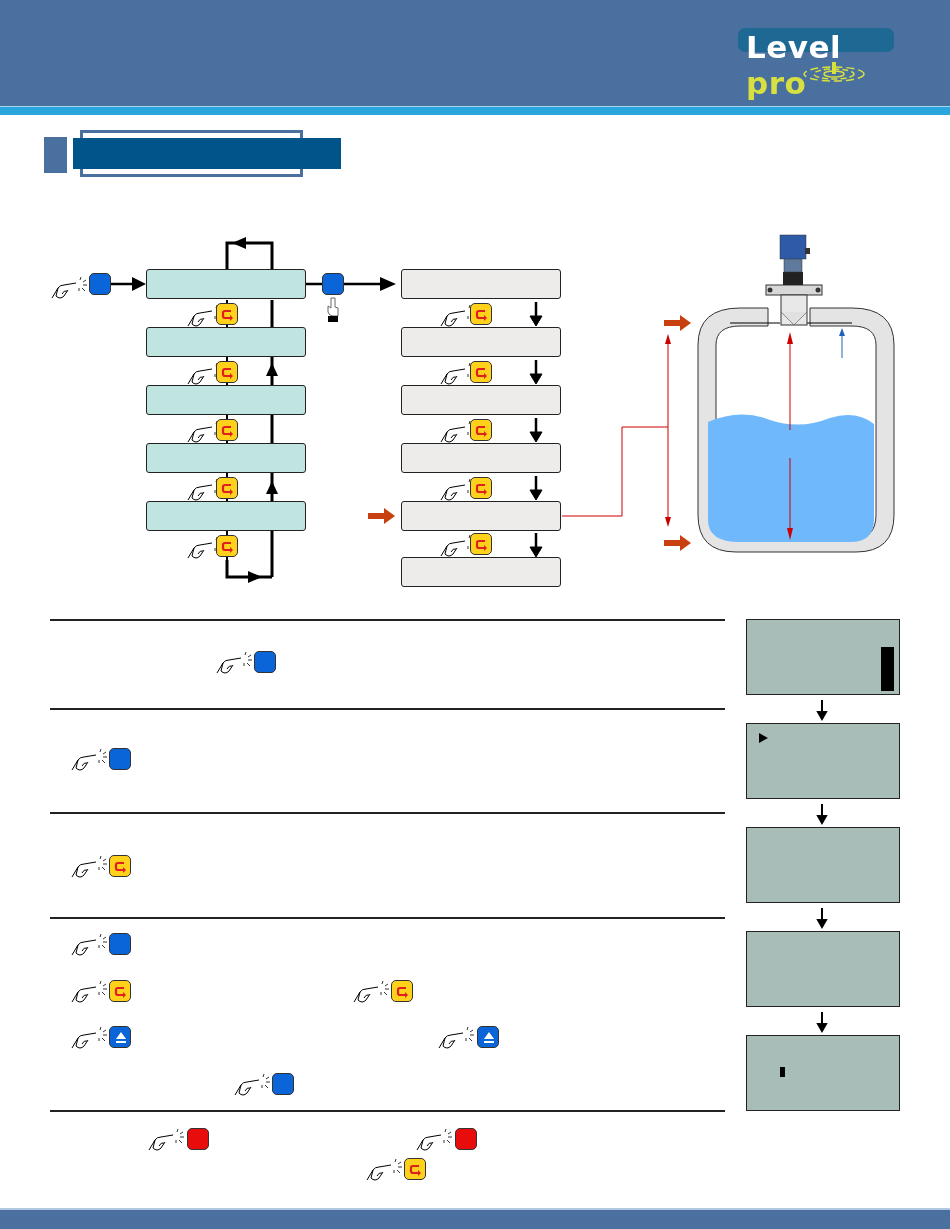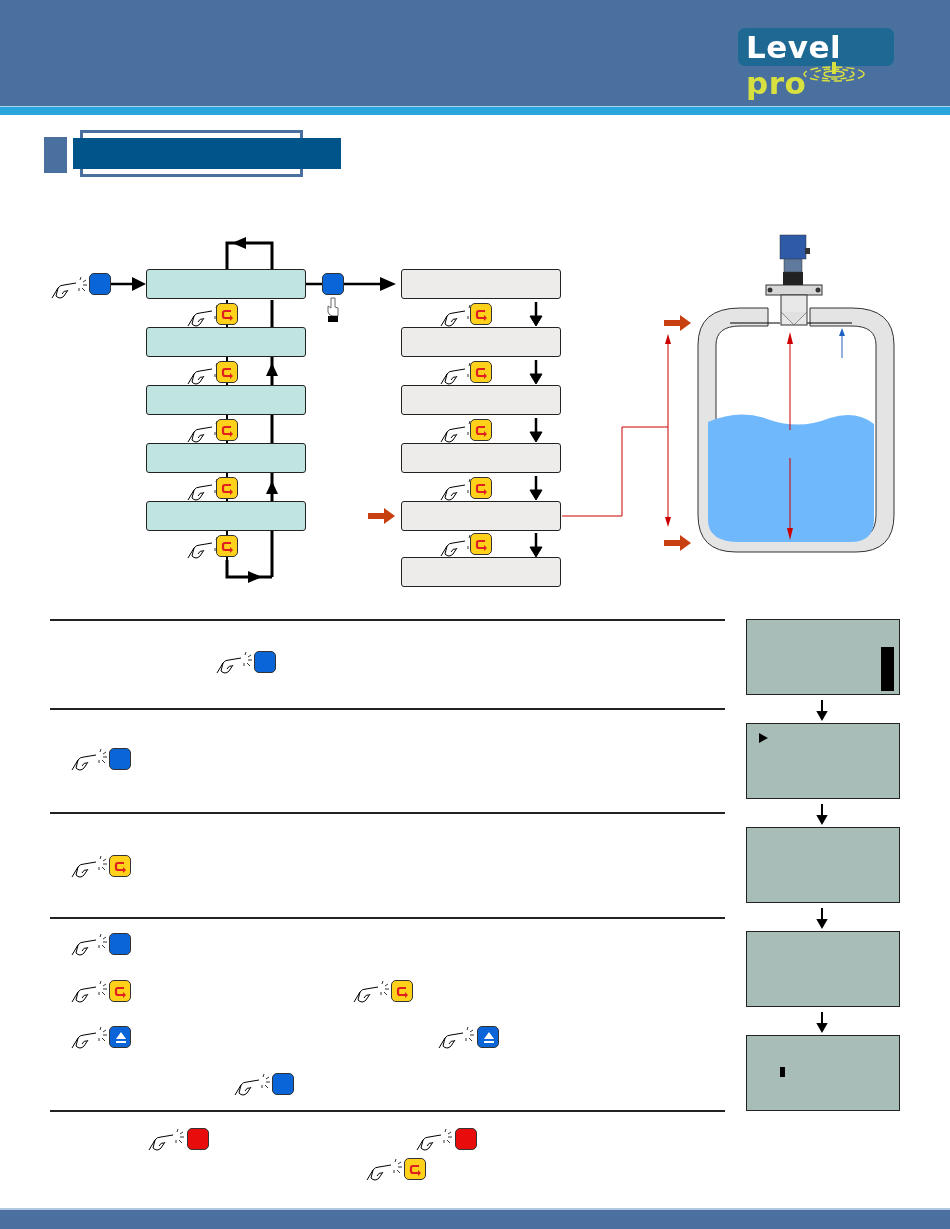--- a/index.html
+++ b/index.html
@@ -1,21 +1,21 @@
 <!DOCTYPE html>
 <html><head>
 <meta charset="utf-8">
 <style>
   * { box-sizing: border-box; margin: 0; padding: 0; }
   html, body { width: 950px; height: 1229px; background: #ffffff; overflow: hidden; }
   body { position: relative; font-family: "Liberation Sans", sans-serif; }
 
   .header { position: absolute; left: 0; top: 0; width: 950px; height: 106px; background: #4a70a0; }
   .header-stripe { position: absolute; left: 0; top: 106px; width: 950px; height: 9px; background: #2aa6dc; border-top: 1px solid #a8d8f0; }
-  .logo { position: absolute; left: 738px; top: 28px; width: 156px; height: 38px; background: #1e6994; border-radius: 7px; }
+  .logo { position: absolute; left: 738px; top: 28px; width: 156px; height: 24px; background: #1e6994; border-radius: 7px; }
   .logo-text { position: absolute; left: 8px; top: 1px; font-size: 31px; font-weight: bold; color: #ffffff; letter-spacing: 0.5px; font-family: "DejaVu Sans", sans-serif; line-height: 36px; }
   .logo-text .p { color: #d8e040; }
   .logo-ripple { position: absolute; left: 800px; top: 62px; width: 70px; height: 20px; }
 
   .title-block-small { position: absolute; left: 44px; top: 137px; width: 23px; height: 36px; background: #4a70a0; }
   .title-outline { position: absolute; left: 80px; top: 130px; width: 223px; height: 47px; border: 3px solid #4a70a0; }
   .title-bar { position: absolute; left: 73px; top: 138px; width: 268px; height: 31px; background: #00548a; }
 
   .fbox { position: absolute; width: 160px; height: 30px; border: 1.5px solid #222; border-radius: 3px; }
   .fbox.teal { background: #c0e4e0; }

